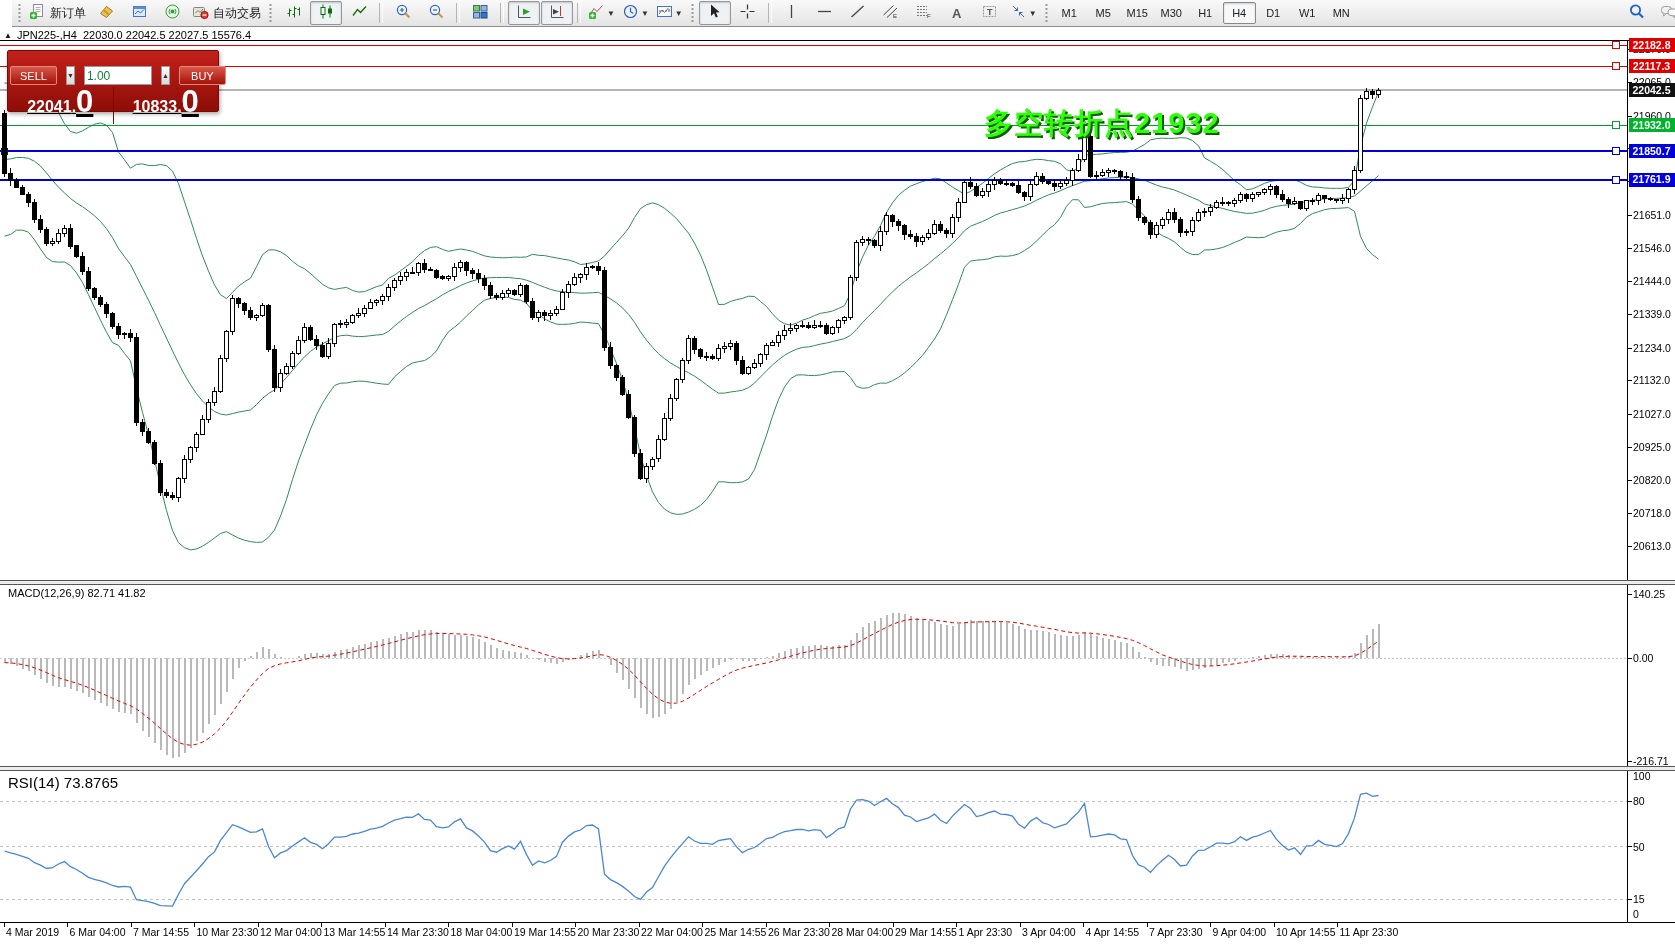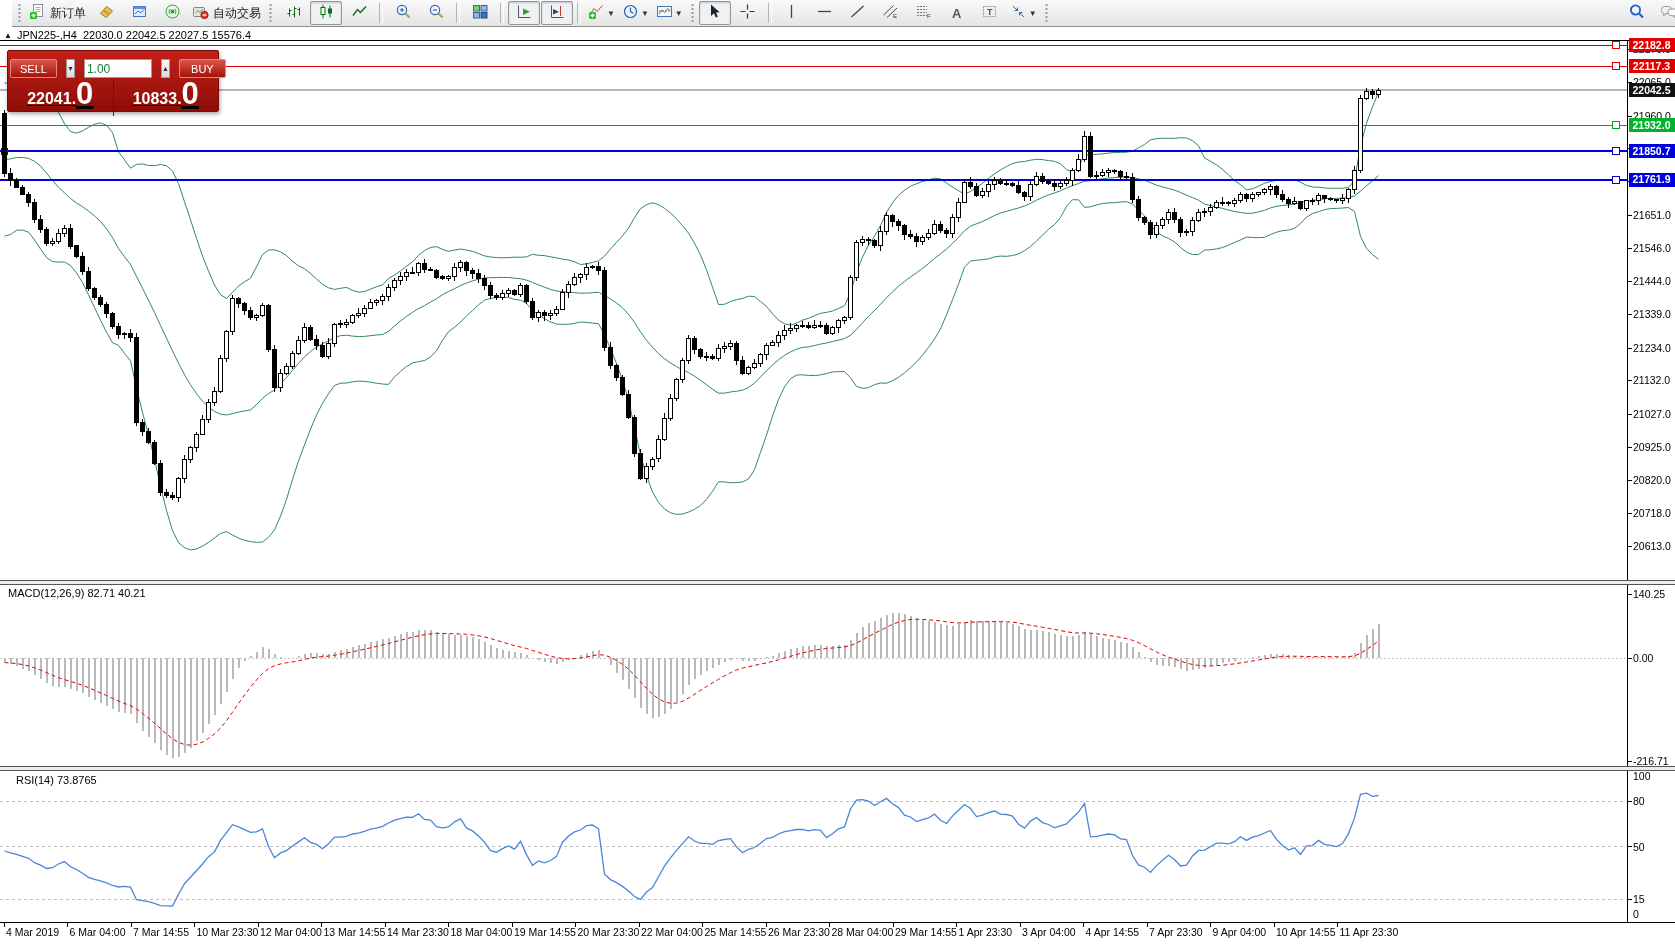--- a/index.html
+++ b/index.html
@@ -24,29 +24,29 @@
   .tf-btn.active{background:#f6f8f9;border-color:#8a8a8a;box-shadow:inset 0 1px 2px rgba(0,0,0,.18);}
   #tb-spacer{flex:1;}
 
   
   #chart-window{position:absolute;left:0;top:28px;width:1675px;height:920px;background:#fff;}
   #svg-host{position:absolute;left:0;top:0;width:1675px;height:920px;}
   #chart-title{position:absolute;left:4px;top:1px;font-size:11px;color:#000;white-space:pre;
     display:flex;align-items:center;z-index:3;}
   #chart-title .tri{font-size:8px;margin-right:5px;color:#111;}
   #macd-label{position:absolute;left:8px;top:559px;font-size:11px;color:#000;z-index:3;}
-  #rsi-label{position:absolute;left:16px;top:746px;font-size:11px;color:#000;z-index:3;text-align:center;}
+  #rsi-label{position:absolute;left:8px;top:746px;font-size:15px;color:#000;z-index:3;text-align:center;}
   #annotation{position:absolute;left:984px;top:76px;font-size:29px;font-weight:bold;
     color:#2eff08;text-shadow:2px 2px 0 #0b5e00;white-space:nowrap;z-index:4;letter-spacing:1px;}
 
   
   #trade-panel{position:absolute;left:7px;top:22px;width:212px;height:62px;z-index:5;
     background:linear-gradient(#c2211a,#8e0d07);border:1px solid #7a0a05;border-radius:2px;
     box-shadow:1px 2px 4px rgba(0,0,0,.35);box-sizing:border-box;}
-  .tp-top{display:flex;align-items:flex-end;gap:9px;padding:6px 2px 1px 2px;height:21px;}
+  .tp-top{display:flex;align-items:center;gap:9px;padding:14px 2px 1px 2px;height:21px;}
   .tp-btn{flex:0 0 47px;height:19px;background:linear-gradient(#d8584a,#a51208);
     border:1px solid #e08a7e;border-radius:2px;color:#fff;font-size:11px;
     display:flex;align-items:center;justify-content:center;box-sizing:border-box;}
   .tp-spin{width:17px;height:19px;background:linear-gradient(#fbfbfb,#d9d9d9);border:1px solid #9a9a9a;
     color:#333;font-size:7px;display:flex;align-items:center;justify-content:center;box-sizing:border-box;}
   .tp-vol{width:68px;height:19px;background:#fff;border:1px solid #9a9a9a;font-size:12px;color:#15803d;
     display:flex;align-items:center;justify-content:flex-end;padding-right:4px;box-sizing:border-box;}
   .tp-prices{display:flex;height:37px;text-decoration:underline;}
   .tp-cell{flex:1;display:flex;align-items:baseline;justify-content:center;color:#fff;padding-top:1px;}
   .tp-cell.sell{border-right:1px solid #7d0a05;}
@@ -290,20 +290,31 @@
     <div class="tbtn">
       <span><svg width="17" height="17">
             <path d="M3 3 l4.5 4.5 M7.5 4.5 L7.5 7.5 L4.5 7.5" stroke="#3366aa" fill="none"></path>
             <path d="M14 14 l-4.5-4.5 M9.5 12.5 L9.5 9.5 L12.5 9.5" stroke="#3366aa" fill="none"></path>
           </svg></span>
       <span class="caret">▼</span>
     </div>
 
     <div class="grip"></div>
 
+    <div id="tf-group" style="display:flex;gap:1px;">
+        <div class="tf-btn">M1</div>
+        <div class="tf-btn">M5</div>
+        <div class="tf-btn">M15</div>
+        <div class="tf-btn">M30</div>
+        <div class="tf-btn">H1</div>
+        <div class="tf-btn active">H4</div>
+        <div class="tf-btn">D1</div>
+        <div class="tf-btn">W1</div>
+        <div class="tf-btn">MN</div>
+      </div>
 
     <div id="tb-spacer"></div>
 
     <div class="tbtn">
       <span>
         <svg width="17" height="17">
             <circle cx="7.5" cy="7" r="4.6" fill="none" stroke="#1b5fd0" stroke-width="1.8"></circle>
             <line x1="11" y1="10.5" x2="15" y2="14.5" stroke="#1b5fd0" stroke-width="2.2"></line>
           </svg>
       </span>
@@ -1160,22 +1171,23 @@
             <text x="1276" y="908" font-size="10.5" fill="#000" font-family="Liberation Sans, DejaVu Sans, sans-serif">10 Apr 14:55</text>
             <line x1="1337.5" y1="894.5" x2="1337.5" y2="899" stroke="#000" stroke-width="1" shape-rendering="crispEdges"></line>
             <text x="1339.5" y="908" font-size="10.5" fill="#000" font-family="Liberation Sans, DejaVu Sans, sans-serif">11 Apr 23:30</text>
           </g>
         </svg></div>
 
     <div id="chart-title">
       <span class="tri">▲</span><span>JPN225-,H4  22030.0 22042.5 22027.5 15576.4</span>
     </div>
 
-    <div id="macd-label">MACD(12,26,9) 82.71 40.21</div>
+    <div id="macd-label">MACD(12,26,9) 82.71 41.82</div>
     <div id="rsi-label">RSI(14) 73.8765</div>
+    <div id="annotation">多空转折点21932</div>
 
     <div id="trade-panel">
       <div class="tp-top">
         <div class="tp-btn">SELL</div>
         <div class="tp-spin">▼</div>
         <input class="tp-vol" readonly="" value="1.00" style="">
         <div class="tp-spin">▲</div>
         <div class="tp-btn">BUY</div>
       </div>
       <div class="tp-prices">

